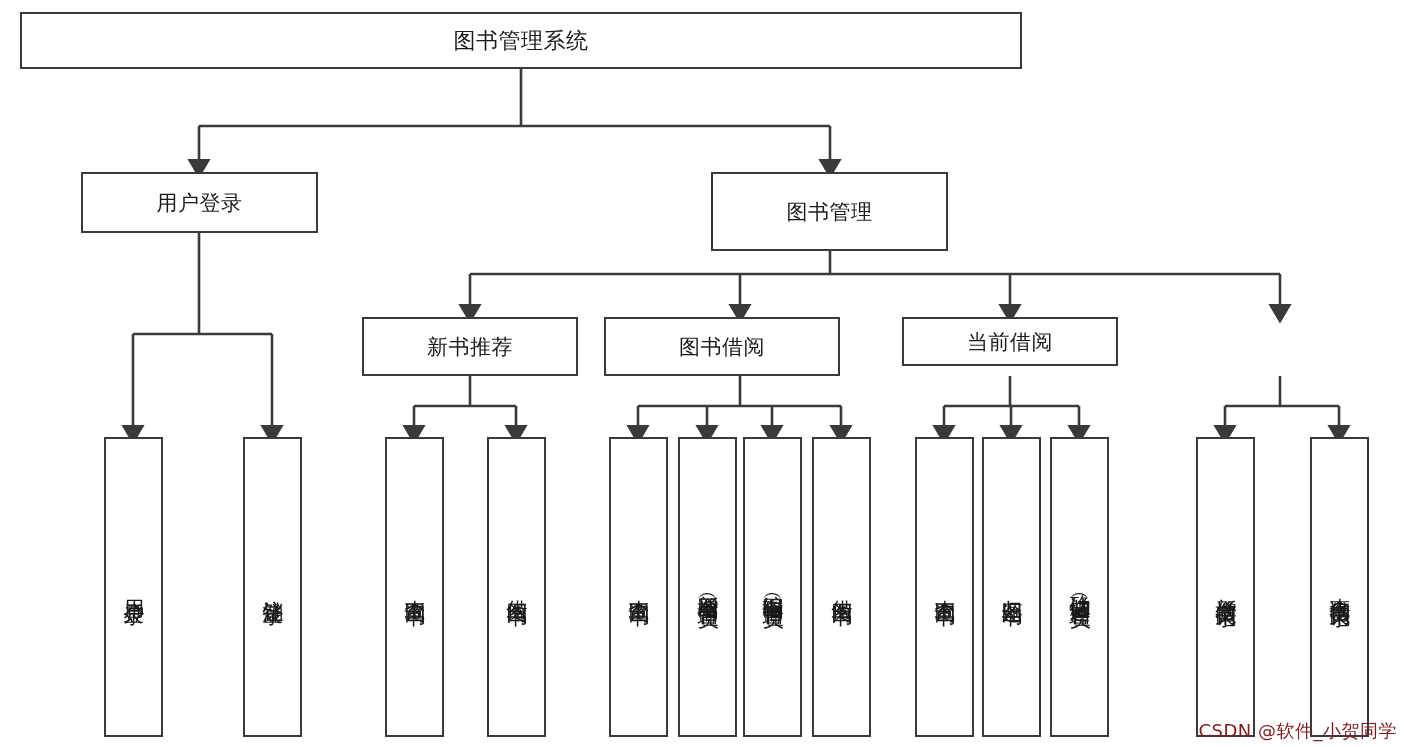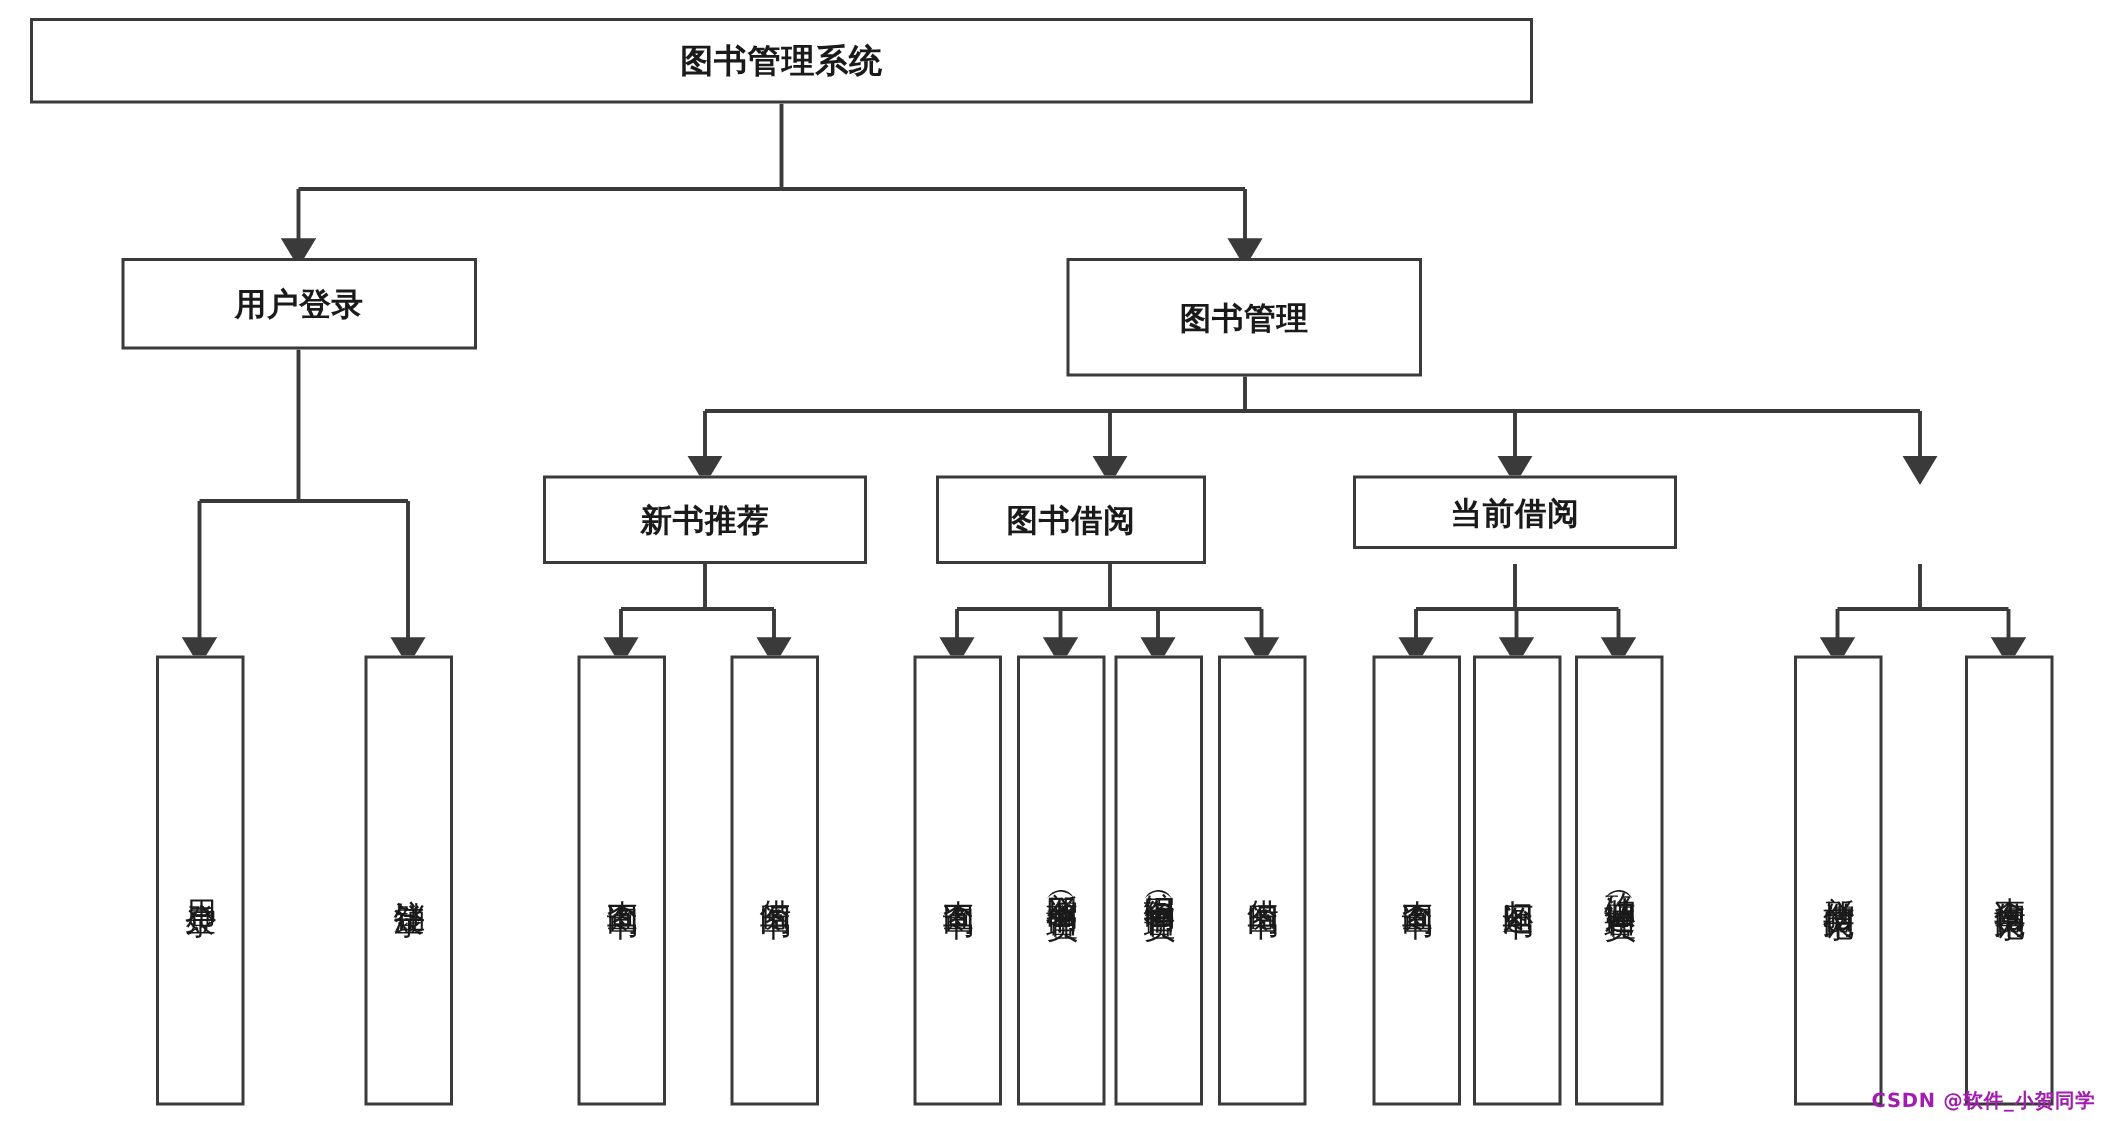--- a/index.html
+++ b/index.html
@@ -33,21 +33,20 @@
     background: #ffffff;
     display: flex;
     align-items: center;
     justify-content: center;
     color: #1a1a1a;
   }
   .node.horizontal {
     writing-mode: horizontal-tb;
     font-size: 21px;
     letter-spacing: 0.5px;
-    font-weight: bold;
   }
   .node.vertical {
     writing-mode: vertical-rl;
     text-orientation: upright;
     font-size: 21px;
     line-height: 1.0;
     letter-spacing: 2px;
     align-items: center;
     justify-content: center;
   }
@@ -57,26 +56,25 @@
     display: block;
     white-space: nowrap;
   }
   #node-root {
     font-size: 22px;
   }
   #watermark {
     position: absolute;
     right: 8px;
     bottom: 4px;
-    font-size: 13px;
-    color: #a21caf;
+    font-size: 18px;
+    color: #7f1d1d;
     letter-spacing: 0.5px;
     white-space: nowrap;
     pointer-events: none;
-    font-weight: bold;
   }
 </style>
 </head>
 <body>
 
 <div id="canvas">
 
   <svg id="edges" viewBox="0 0 1405 747" width="1405" height="747" xmlns="http://www.w3.org/2000/svg">
     <defs>
       <marker id="arrow" markerWidth="9" markerHeight="9" refX="1.2" refY="4.5" orient="auto" markerUnits="strokeWidth">
@@ -131,21 +129,21 @@
   </svg>
 
   <div class="node horizontal" id="node-root" style="left:20px; top:12px; width:1002px; height:57px;">图书管理系统</div>
 
   <div class="node horizontal" style="left:81px; top:172px; width:237px; height:61px;">用户登录</div>
 
   <div class="node horizontal" style="left:711px; top:172px; width:237px; height:79px;">图书管理</div>
 
   <div class="node horizontal" style="left:362px; top:317px; width:216px; height:59px;">新书推荐</div>
 
-  <div class="node horizontal" style="left:624px; top:317px; width:180px; height:59px;">图书借阅</div>
+  <div class="node horizontal" style="left:604px; top:317px; width:236px; height:59px;">图书借阅</div>
 
   <div class="node horizontal" style="left:902px; top:317px; width:216px; height:49px;">当前借阅</div>
 
 
   <div class="node vertical" style="left:104px; top:437px; width:59px; height:300px;">
     <span class="vlabel">用户登录</span>
   </div>
 
   <div class="node vertical" style="left:243px; top:437px; width:59px; height:300px;">
     <span class="vlabel">注销登录</span>

